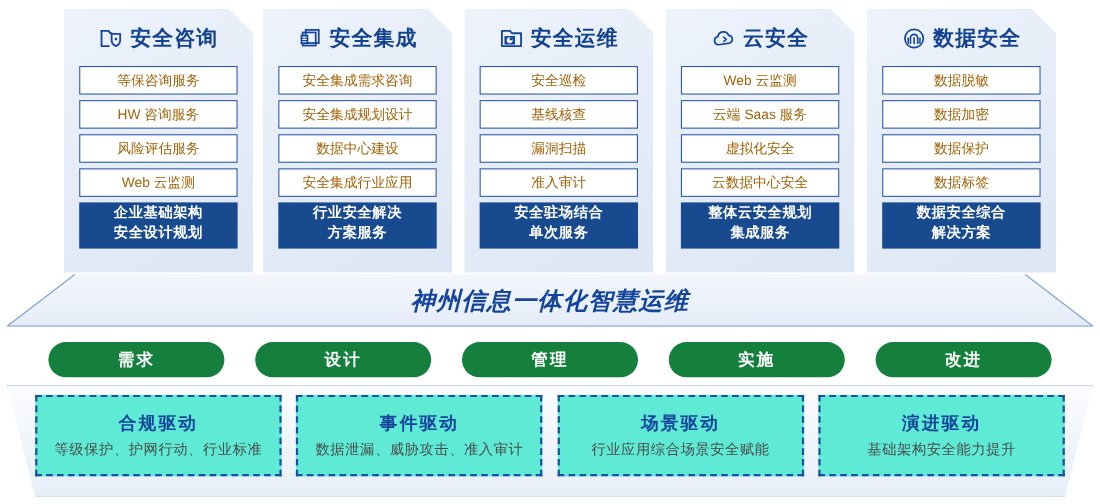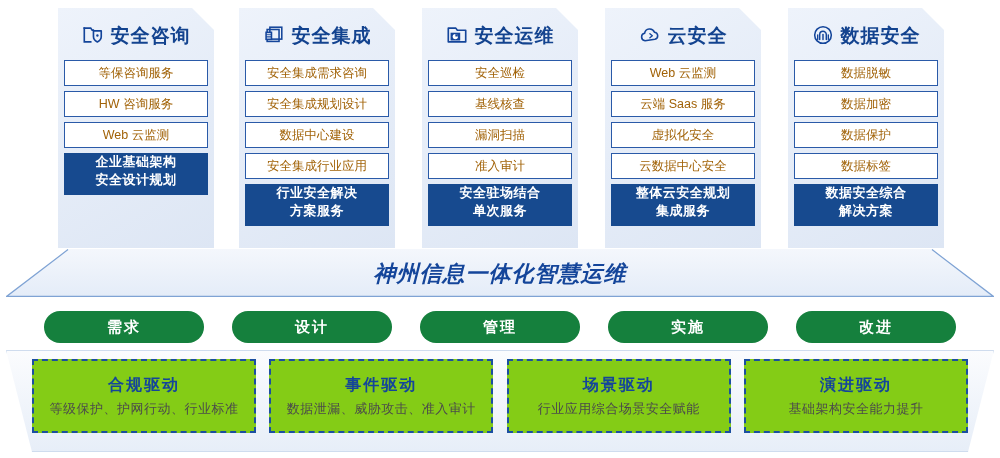--- a/index.html
+++ b/index.html
@@ -20,21 +20,21 @@
   #pillars {
     position: absolute;
     left: 0;
     top: 0;
     width: 1000px;
     height: 252px;
   }
   .pillar {
     position: absolute;
     top: 8px;
-    width: 156px;
+    width: 172px;
     height: 240px;
     background: linear-gradient(150deg, #eef3fb 0%, #e6edf8 45%, #dde6f4 100%);
     -webkit-clip-path: polygon(0 0, calc(100% - 22px) 0, 100% 22px, 100% 100%, 0 100%);
     clip-path: polygon(0 0, calc(100% - 22px) 0, 100% 22px, 100% 100%, 0 100%);
     box-sizing: border-box;
     padding: 12px;
   }
   .pillar-inner {
     position: absolute;
     left: 0; right: 0; top: 0; bottom: 0;
@@ -179,21 +179,21 @@
     width: 936px;
     height: 76px;
     display: flex;
     justify-content: space-between;
   }
   .driver {
     width: 224px;
     height: 74px;
     border: 2px dashed #1b4fa0;
     box-sizing: border-box;
-    background: #84cc16;
+    background: #5eead4;
     display: flex;
     flex-direction: column;
     align-items: center;
     justify-content: center;
     gap: 4px;
   }
   .driver-title {
     font-size: 16px;
     font-weight: bold;
     color: #14459a;
@@ -218,20 +218,21 @@
           <path d="M2.5 4.5h7l1.6 2.2h1.2" fill="none" stroke="#14459a" stroke-width="1.8" stroke-linecap="square"></path>
           <path d="M2.5 4.5v15h7" fill="none" stroke="#14459a" stroke-width="1.8" stroke-linecap="square"></path>
           <path d="M12.5 7.5h8.5v6.2c0 3.2-2.4 5-4.25 5.9C14.9 18.7 12.5 16.9 12.5 13.7z" fill="none" stroke="#14459a" stroke-width="1.8" stroke-linejoin="round"></path>
           <circle cx="16.8" cy="12.6" r="1.3" fill="#14459a"></circle>
         </svg>
         <div class="pillar-title">安全咨询</div>
       </div>
       <div class="items">
         <div class="item">等保咨询服务</div>
         <div class="item">HW 咨询服务</div>
+        <div class="item">风险评估服务</div>
         <div class="item">Web 云监测</div>
       </div>
       <div class="solid">
         <span>企业基础架构</span>
         <span>安全设计规划</span>
       </div>
     </div>
   </div>
 
   <div class="pillar" style="left:239px">

